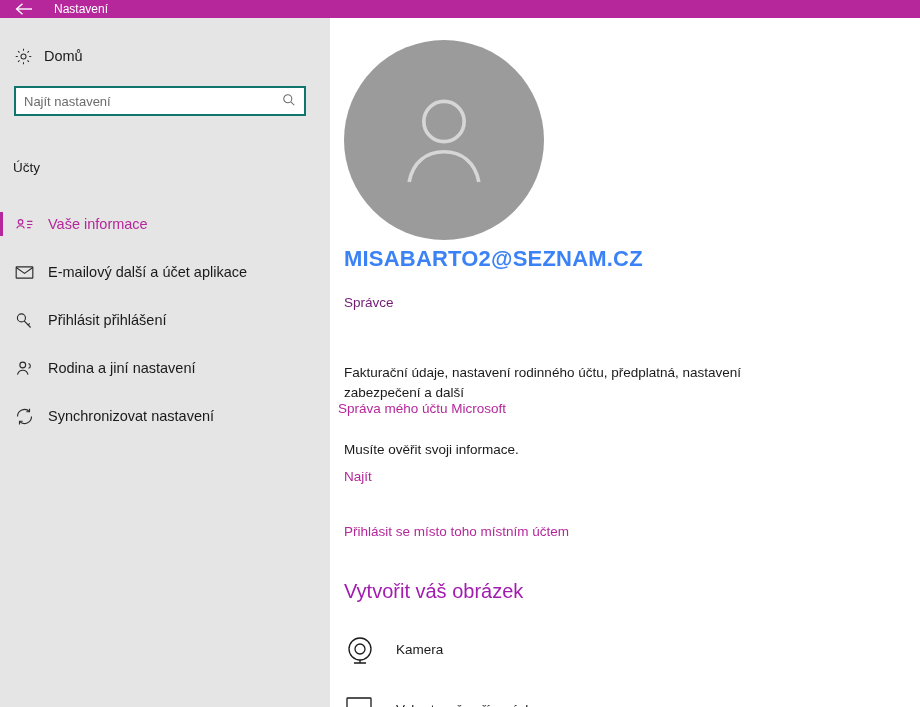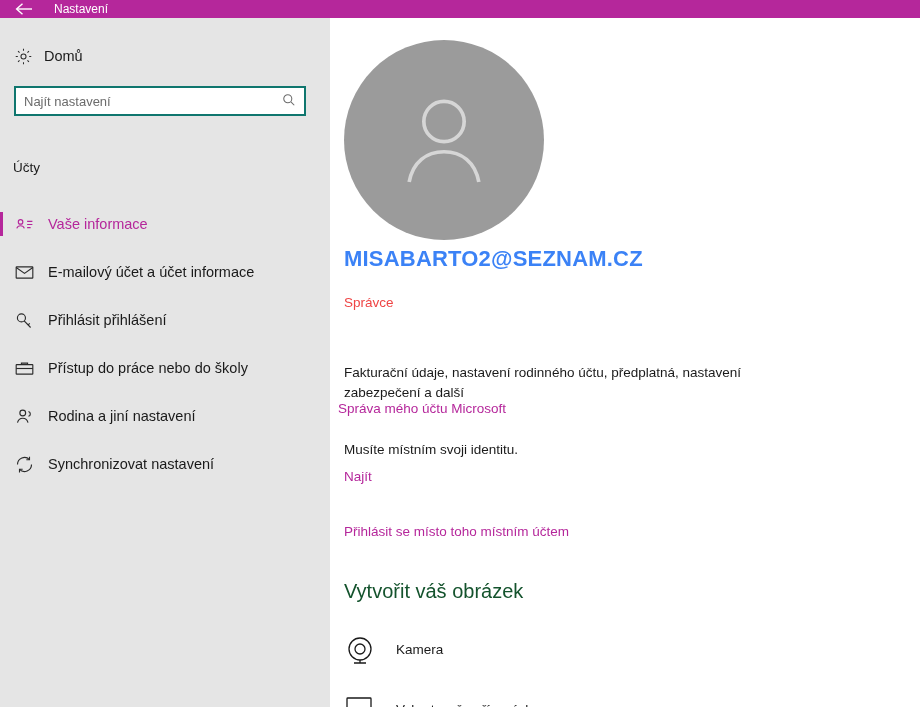--- a/index.html
+++ b/index.html
@@ -183,21 +183,21 @@
     font-weight: bold;
     color: #3b82f6;
     letter-spacing: 0.2px;
     white-space: nowrap;
   }
   .account-role {
     position: absolute;
     left: 14px;
     top: 277px;
     font-size: 13.5px;
-    color: #ef4444;
+    color: #701a75;
   }
   .billing-text {
     position: absolute;
     left: 14px;
     top: 317px;
     width: 440px;
     font-size: 13.5px;
     line-height: 20px;
     color: #1a1a1a;
     margin-top: 28px;
@@ -217,21 +217,21 @@
     color: #1a1a1a;
   }
   .link-verify { position: absolute; left: 14px; top: 451px; }
   .link-local { position: absolute; left: 14px; top: 506px; }
 
   .create-heading {
     position: absolute;
     left: 14px;
     top: 562px;
     font-size: 20px;
-    color: #14532d;
+    color: #a21caf;
   }
 
   .opt-row {
     position: absolute;
     left: 14px;
     display: flex;
     align-items: center;
     height: 40px;
     cursor: default;
   }
@@ -305,44 +305,34 @@
         <span class="label">Vaše informace</span>
       </div>
 
       <div class="nav-item">
         <span class="ico">
           <svg width="21" height="21" viewBox="0 0 24 24" fill="none" stroke="#2b2b2b" stroke-width="1.3">
             <rect x="2.5" y="5.5" width="19" height="13" rx="0.6"></rect>
             <path d="M2.5 6.3 12 13l9.5-6.7"></path>
           </svg>
         </span>
-        <span class="label">E-mailový účet a účet informace</span>
+        <span class="label">E-mailový další a účet aplikace</span>
       </div>
 
       <div class="nav-item">
         <span class="ico">
           <svg width="21" height="21" viewBox="0 0 24 24" fill="none" stroke="#2b2b2b" stroke-width="1.3">
             <circle cx="8.5" cy="9" r="4.6"></circle>
             <path d="M11.6 12.4 19 20"></path>
             <path d="M16.2 17.1l1.8-1.8"></path>
           </svg>
         </span>
         <span class="label">Přihlásit přihlášení</span>
       </div>
 
-      <div class="nav-item">
-        <span class="ico">
-          <svg width="21" height="21" viewBox="0 0 24 24" fill="none" stroke="#2b2b2b" stroke-width="1.3">
-            <rect x="2.5" y="7.5" width="19" height="11" rx="0.6"></rect>
-            <path d="M8.5 7.5V5.8h7v1.7"></path>
-            <path d="M2.5 12h19"></path>
-          </svg>
-        </span>
-        <span class="label">Přístup do práce nebo do školy</span>
-      </div>
 
       <div class="nav-item">
         <span class="ico">
           <svg width="21" height="21" viewBox="0 0 24 24" fill="none" stroke="#2b2b2b" stroke-width="1.3">
             <circle cx="10" cy="8" r="3.3"></circle>
             <path d="M4 19c.8-3.3 3.2-5 6-5s5.2 1.7 6 5"></path>
             <path d="M16.5 6.2a2.9 2.9 0 0 1 0 5.6"></path>
           </svg>
         </span>
         <span class="label">Rodina a jiní nastavení</span>
@@ -373,21 +363,21 @@
         </svg>
       </span>
     </div>
 
     <div class="account-name">MISABARTO2@SEZNAM.CZ</div>
     <div class="account-role">Správce</div>
     <div class="billing-text">Fakturační údaje, nastavení rodinného účtu, předplatná, nastavení zabezpečení a další</div>
 
     <a class="link link-manage">Správa mého účtu Microsoft</a>
 
-    <div class="verify-text">Musíte místním svoji identitu.</div>
+    <div class="verify-text">Musíte ověřit svoji informace.</div>
     <a class="link link-verify">Najít</a>
 
     <a class="link link-local">Přihlásit se místo toho místním účtem</a>
 
     <div class="create-heading">Vytvořit váš obrázek</div>
 
     <div class="opt-row opt-camera">
       <span class="ico">
         <svg width="32" height="32" viewBox="0 0 32 32" fill="none" stroke="#1a1a1a" stroke-width="1.3">
           <circle cx="16" cy="16" r="11"></circle>

